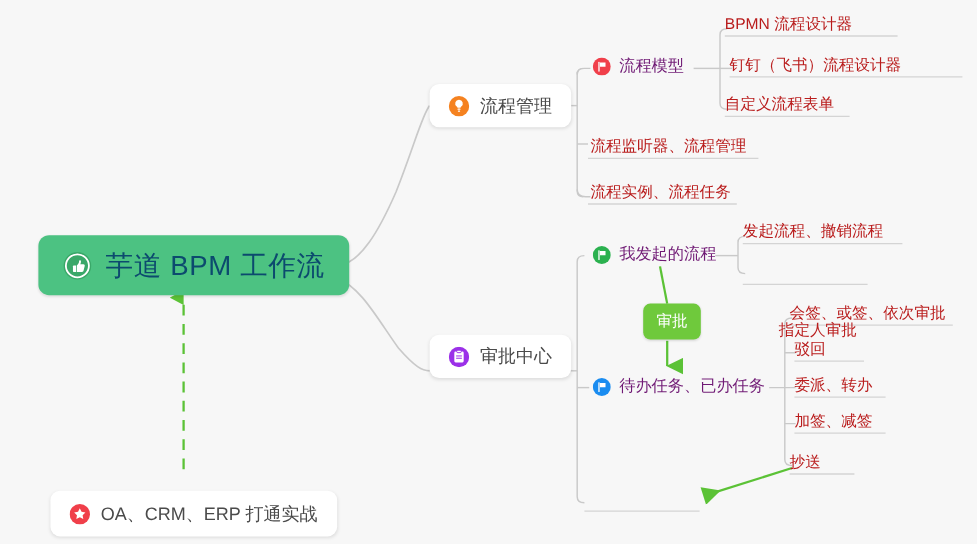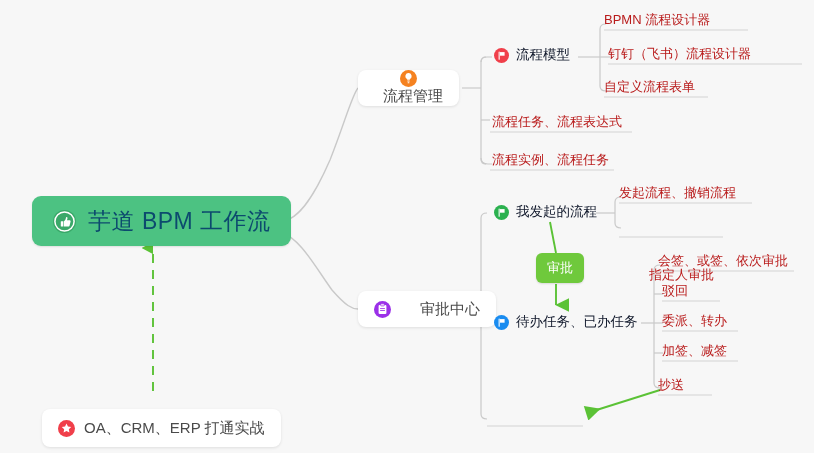--- a/index.html
+++ b/index.html
@@ -66,21 +66,21 @@
     font-size: 15px;
     margin-left: 9px;
   }
 
   
   .plain-node {
     padding: 0 2px 2px 2px;
     height: 22px;
   }
   .plain-label {
-    color: #0f172a;
+    color: #701a75;
     font-size: 13.5px;
     margin-left: 7px;
   }
 
   
   .leaf-node {
     height: 20px;
     padding: 0 4px 2px 4px;
   }
   .leaf-label {
@@ -183,21 +183,21 @@
       <svg width="25" height="25" viewBox="0 0 25 25">
         <circle cx="12.5" cy="12.5" r="11.5" fill="#3aa869"></circle>
         <circle cx="12.5" cy="12.5" r="9.6" fill="none" stroke="#ffffff" stroke-width="1.5"></circle>
         <path d="M9.4 12.2 h2.0 v5.4 h-2.0 a0.6 0.6 0 0 1 -0.6 -0.6 v-4.2 a0.6 0.6 0 0 1 0.6 -0.6 z" fill="#ffffff"></path>
         <path d="M12.0 12.2 c1.1 -0.7 1.9 -2.0 1.9 -3.4 c0 -1.1 1.6 -1.2 1.6 0.1 c0 0.8 -0.3 1.6 -0.6 2.3 h2.6 c0.8 0 1.3 0.7 1.1 1.4 l-1.0 4.0 c-0.1 0.6 -0.6 1.0 -1.2 1.0 h-4.4 z" fill="#ffffff"></path>
       </svg>
     </span>
     <span class="root-label">芋道 BPM 工作流</span>
   </div>
 
-  <div class="node card-node" style="left:358px; top:70px;flex-direction:column;">
+  <div class="node card-node" style="left:358px; top:70px;">
     <span class="icon">
       <svg width="17" height="17" viewBox="0 0 17 17">
         <circle cx="8.5" cy="8.5" r="8.5" fill="#f58220"></circle>
         <path d="M8.5 3.1 a3.1 3.1 0 0 0 -1.9 5.6 c0.45 0.36 0.62 0.72 0.65 1.15 h2.5 c0.03 -0.43 0.2 -0.79 0.65 -1.15 a3.1 3.1 0 0 0 -1.9 -5.6 z" fill="#ffffff"></path>
         <rect x="7.25" y="10.5" width="2.5" height="1.05" rx="0.5" fill="#ffffff"></rect>
         <rect x="7.55" y="12.15" width="1.9" height="1.0" rx="0.5" fill="#ffffff"></rect>
       </svg>
     </span>
     <span class="card-label">流程管理</span>
   </div>
@@ -217,27 +217,27 @@
     <span class="leaf-label">BPMN 流程设计器</span>
   </div>
   <div class="node leaf-node" style="left:604px; top:45px;">
     <span class="leaf-label">钉钉（飞书）流程设计器</span>
   </div>
   <div class="node leaf-node" style="left:600px; top:78px;">
     <span class="leaf-label">自定义流程表单</span>
   </div>
 
   <div class="node leaf-node" style="left:488px; top:113px;">
-    <span class="leaf-label">流程任务、流程表达式</span>
+    <span class="leaf-label">流程监听器、流程管理</span>
   </div>
   <div class="node leaf-node" style="left:488px; top:151px;">
     <span class="leaf-label">流程实例、流程任务</span>
   </div>
 
-  <div class="node card-node" style="left:358px; top:291px;gap:20px;">
+  <div class="node card-node" style="left:358px; top:279px;">
     <span class="icon">
       <svg width="17" height="17" viewBox="0 0 17 17">
         <circle cx="8.5" cy="8.5" r="8.5" fill="#9b30e8"></circle>
         <rect x="4.6" y="4.0" width="7.8" height="9.0" rx="1.1" fill="#ffffff"></rect>
         <rect x="6.6" y="2.8" width="3.8" height="2.1" rx="0.9" fill="#ffffff" stroke="#9b30e8" stroke-width="0.8"></rect>
         <rect x="6.1" y="7.2" width="4.8" height="0.85" fill="#9b30e8"></rect>
         <rect x="6.1" y="9.1" width="4.8" height="0.85" fill="#9b30e8"></rect>
       </svg>
     </span>
     <span class="card-label">审批中心</span>

